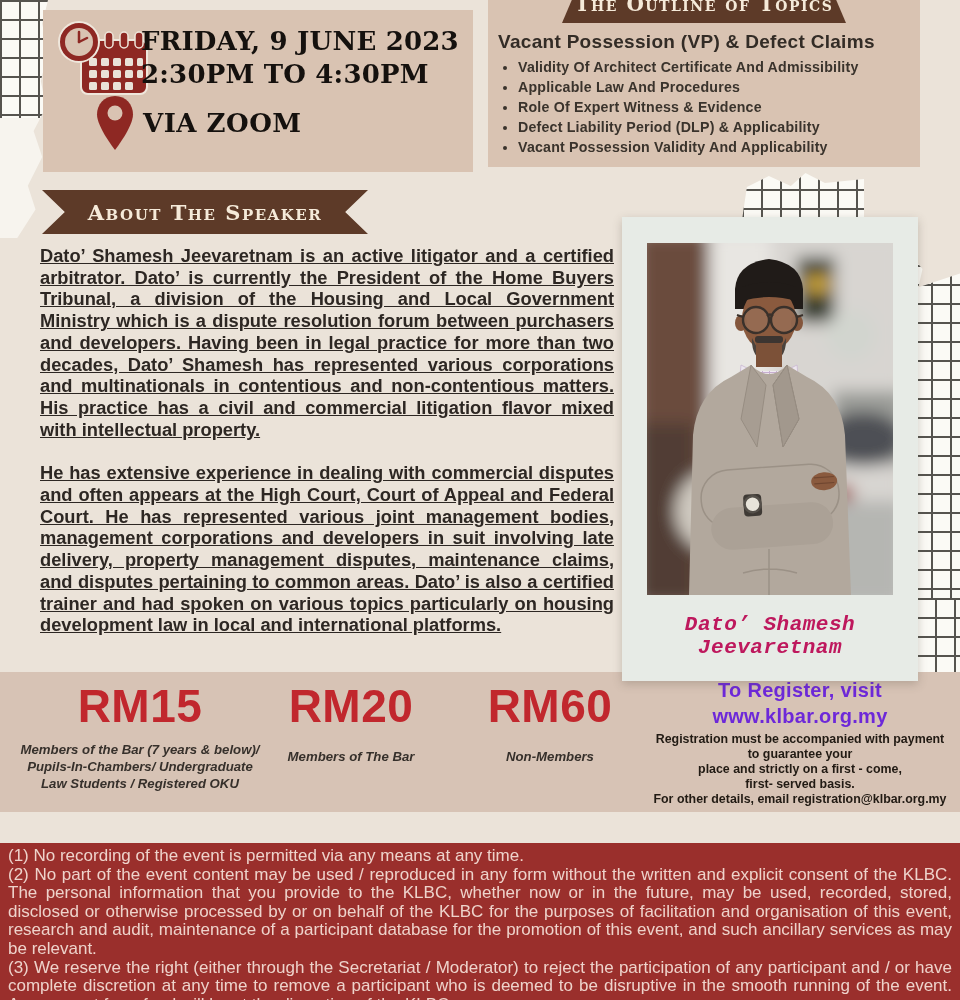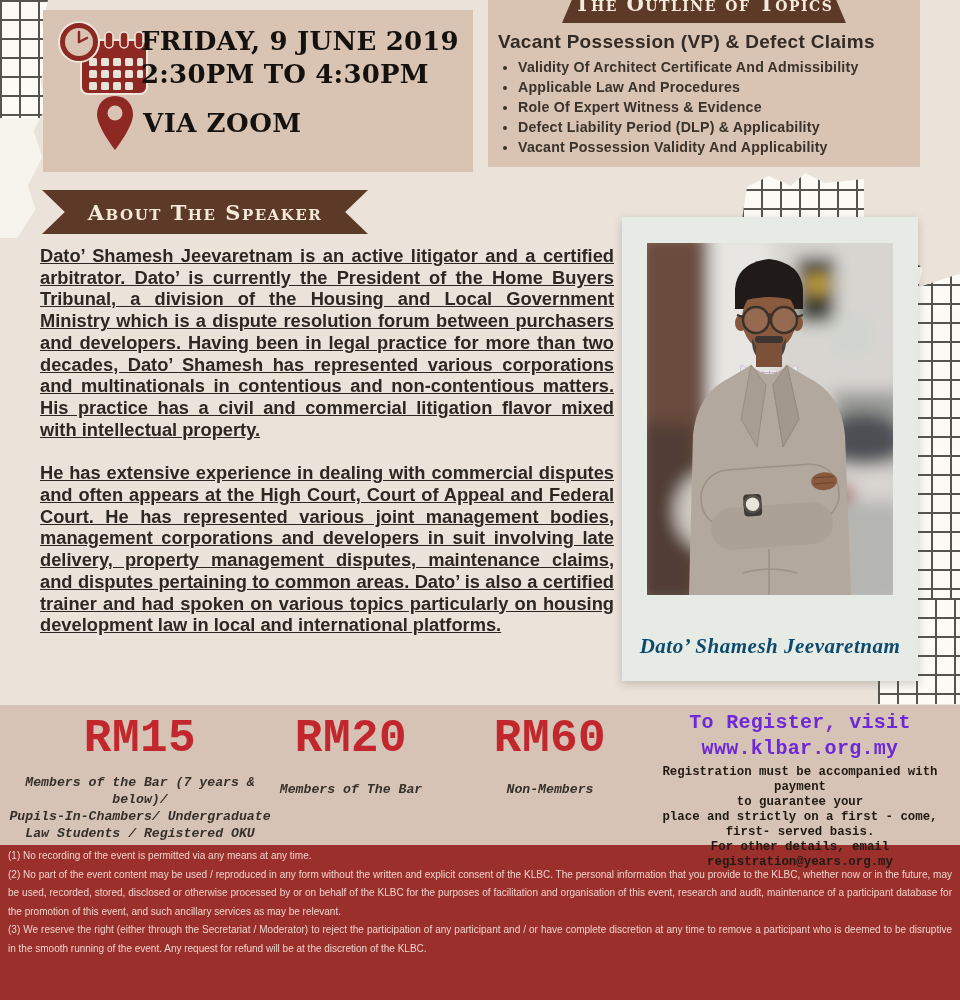--- a/index.html
+++ b/index.html
@@ -65,45 +65,45 @@
   .bio p{margin:0 0 22px 0;font-size:18.3px;font-weight:700;line-height:21.7px;
     text-align:justify;color:var(--text-dark);text-decoration:underline;}
 
   
   .polaroid{position:absolute;left:622px;top:217px;width:296px;height:464px;
     background:var(--polaroid-frame);z-index:3;
     box-shadow:0 3px 9px rgba(90,80,70,.28);}
   .photo{position:absolute;left:25px;top:26px;width:246px;height:352px;overflow:hidden;
     background:#d6d3cf;}
   .caption{position:absolute;left:0;bottom:22px;width:100%;text-align:center;
-    font-family:Liberation Serif, serif;font-style:italic;font-weight:700;
-    font-size:21px;letter-spacing:.5px;color:#0c4a6e;}
-
-  
-  .pricing{position:absolute;left:0;top:705px;width:960px;height:140px;
-    background:var(--pricing-beige);z-index:2;font-family:Liberation Mono, monospace;}
+    font-family:Liberation Mono, monospace;font-style:italic;font-weight:700;
+    font-size:21px;letter-spacing:.5px;color:#be185d;}
+
+  
+  .pricing{position:absolute;left:0;top:672px;width:960px;height:140px;
+    background:var(--pricing-beige);z-index:2;}
   .tier{position:absolute;text-align:center;}
   .tier-0{left:5px;top:8px;width:270px;}
   .tier-1{left:272px;top:8px;width:158px;}
   .tier-2{left:470px;top:8px;width:160px;}
   .price{font-size:46px;font-weight:800;letter-spacing:.5px;color:var(--rm-red);
     line-height:52px;}
   .tier .desc{margin-top:9px;font-size:13.2px;font-weight:700;font-style:italic;
     color:#36302b;line-height:17px;}
   .tier-1 .desc,.tier-2 .desc{margin-top:16px;}
   .register{position:absolute;left:648px;top:5px;width:304px;text-align:center;}
   .reg-line1,.reg-line2{font-size:20px;font-weight:700;letter-spacing:.3px;color:#6d28d9;
     line-height:26px;}
   .reg-details{margin-top:3px;font-size:12.4px;font-weight:700;color:#211a13;
     line-height:15px;}
 
   
   .footer{position:absolute;left:0;top:843px;width:960px;height:157px;
     background:var(--footer-red);box-sizing:border-box;padding:4px 8px;}
-  .footer .note{font-size:10px;color:var(--footer-text);line-height:18.6px;
+  .footer .note{font-size:17px;color:var(--footer-text);line-height:18.6px;
     text-align:justify;}
 </style>
 </head>
 <body>
 
 <div class="page">
 
   <div class="torn torn-left">
     <div class="graph"></div>
     <div class="paper"></div>
@@ -143,21 +143,21 @@
       </g>
       <circle cx="22" cy="22" r="20" fill="#8e2823" stroke="#efe7dc" stroke-width="2"></circle>
       <circle cx="22" cy="22" r="14" fill="#d9c3b2"></circle>
       <line x1="22" y1="22" x2="22" y2="12" stroke="#8e2823" stroke-width="2.5" stroke-linecap="round"></line>
       <line x1="22" y1="22" x2="30" y2="18" stroke="#8e2823" stroke-width="2.5" stroke-linecap="round"></line>
     </svg>
     <svg class="pin-icon" width="40" height="58" viewBox="0 0 40 58">
       <path d="M20,2 C9,2 2,10.5 2,20.5 C2,33 20,56 20,56 C20,56 38,33 38,20.5 C38,10.5 31,2 20,2 Z" fill="#8e2823"></path>
       <circle cx="20" cy="19" r="7.5" fill="#d9c3b2"></circle>
     </svg>
-    <div class="slab date-line1">FRIDAY, 9 JUNE 2019</div>
+    <div class="slab date-line1">FRIDAY, 9 JUNE 2023</div>
     <div class="slab date-line2">2:30PM TO 4:30PM</div>
     <div class="slab venue-line">VIA ZOOM</div>
   </div>
 
   <div class="topics-box">
     <div class="western topics-banner">The Outline of Topics</div>
     <div class="topics-heading">Vacant Possession (VP) &amp; Defect Claims</div>
     <ul class="topics-list">
       <li>Validity Of Architect Certificate And Admissibility</li>
       <li>Applicable Law And Procedures</li>
@@ -251,21 +251,21 @@
       <div class="desc">Non-Members</div>
     </div>
     <div class="register">
       <div class="reg-line1">To Register, visit</div>
       <div class="reg-line2">www.klbar.org.my</div>
       <div class="reg-details">
         <div>Registration must be accompanied with payment</div>
         <div>to guarantee your</div>
         <div>place and strictly on a first - come,</div>
         <div>first- served basis.</div>
-        <div>For other details, email registration@years.org.my</div>
+        <div>For other details, email registration@klbar.org.my</div>
       </div>
     </div>
   </div>
 
   <div class="footer">
     <div class="note">(1) No recording of the event is permitted via any means at any time.</div>
     <div class="note">(2) No part of the event content may be used / reproduced in any form without the written and explicit consent of the KLBC. The personal information that you provide to the KLBC, whether now or in the future, may be used, recorded, stored, disclosed or otherwise processed by or on behalf of the KLBC for the purposes of facilitation and organisation of this event, research and audit, maintenance of a participant database for the promotion of this event, and such ancillary services as may be relevant.</div>
     <div class="note">(3) We reserve the right (either through the Secretariat / Moderator) to reject the participation of any participant and / or have complete discretion at any time to remove a participant who is deemed to be disruptive in the smooth running of the event. Any request for refund will be at the discretion of the KLBC.</div>
   </div>
 

